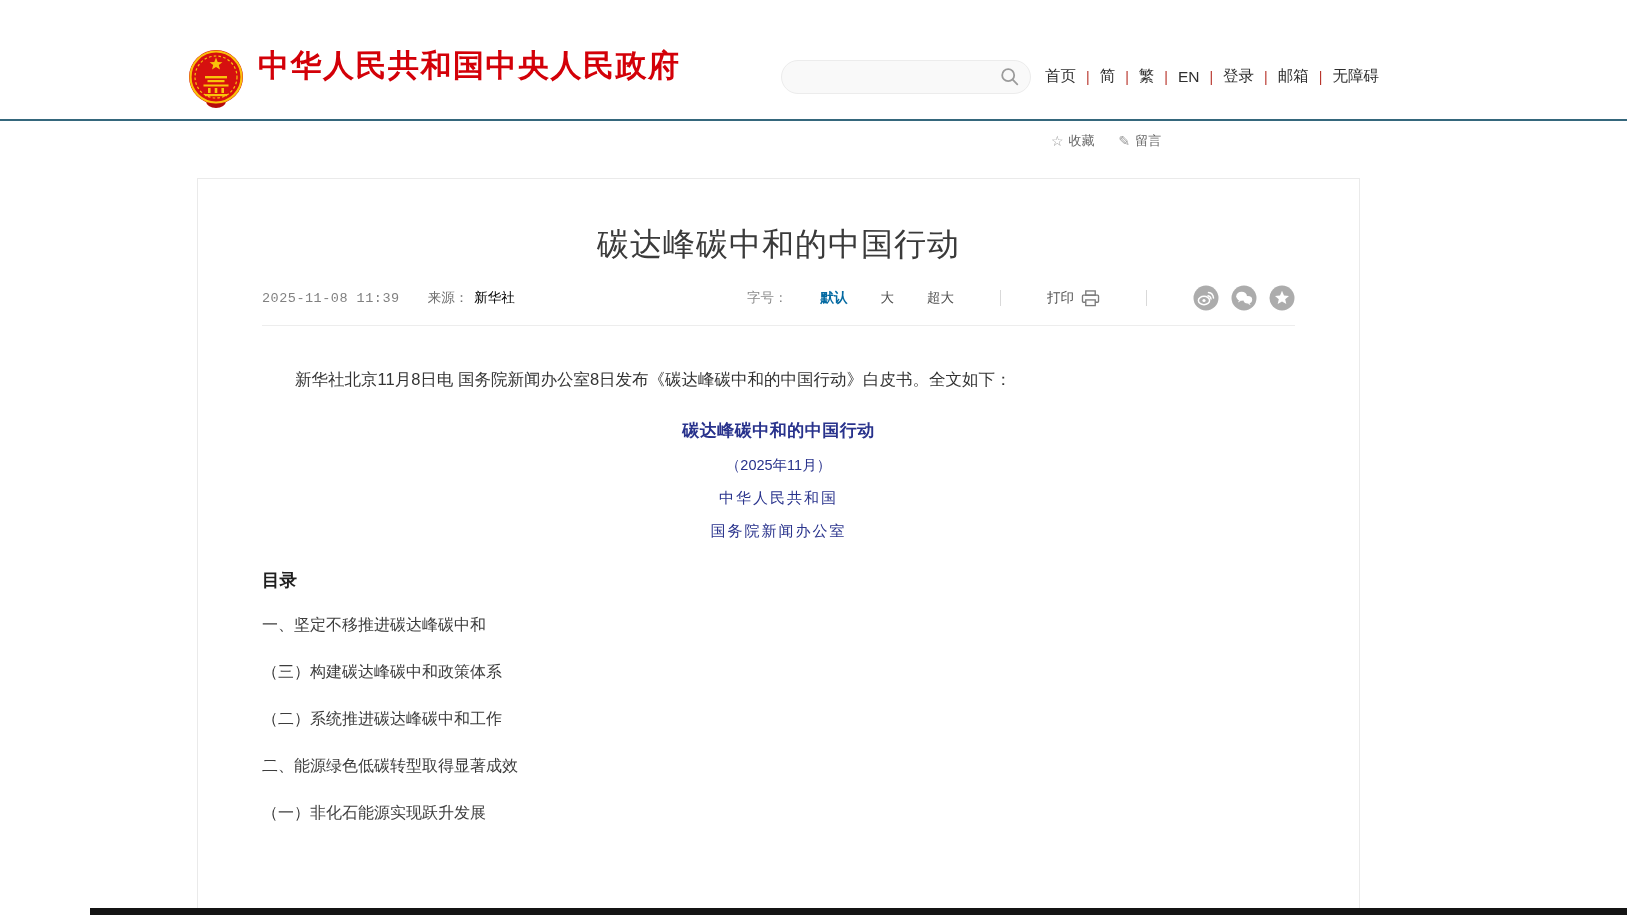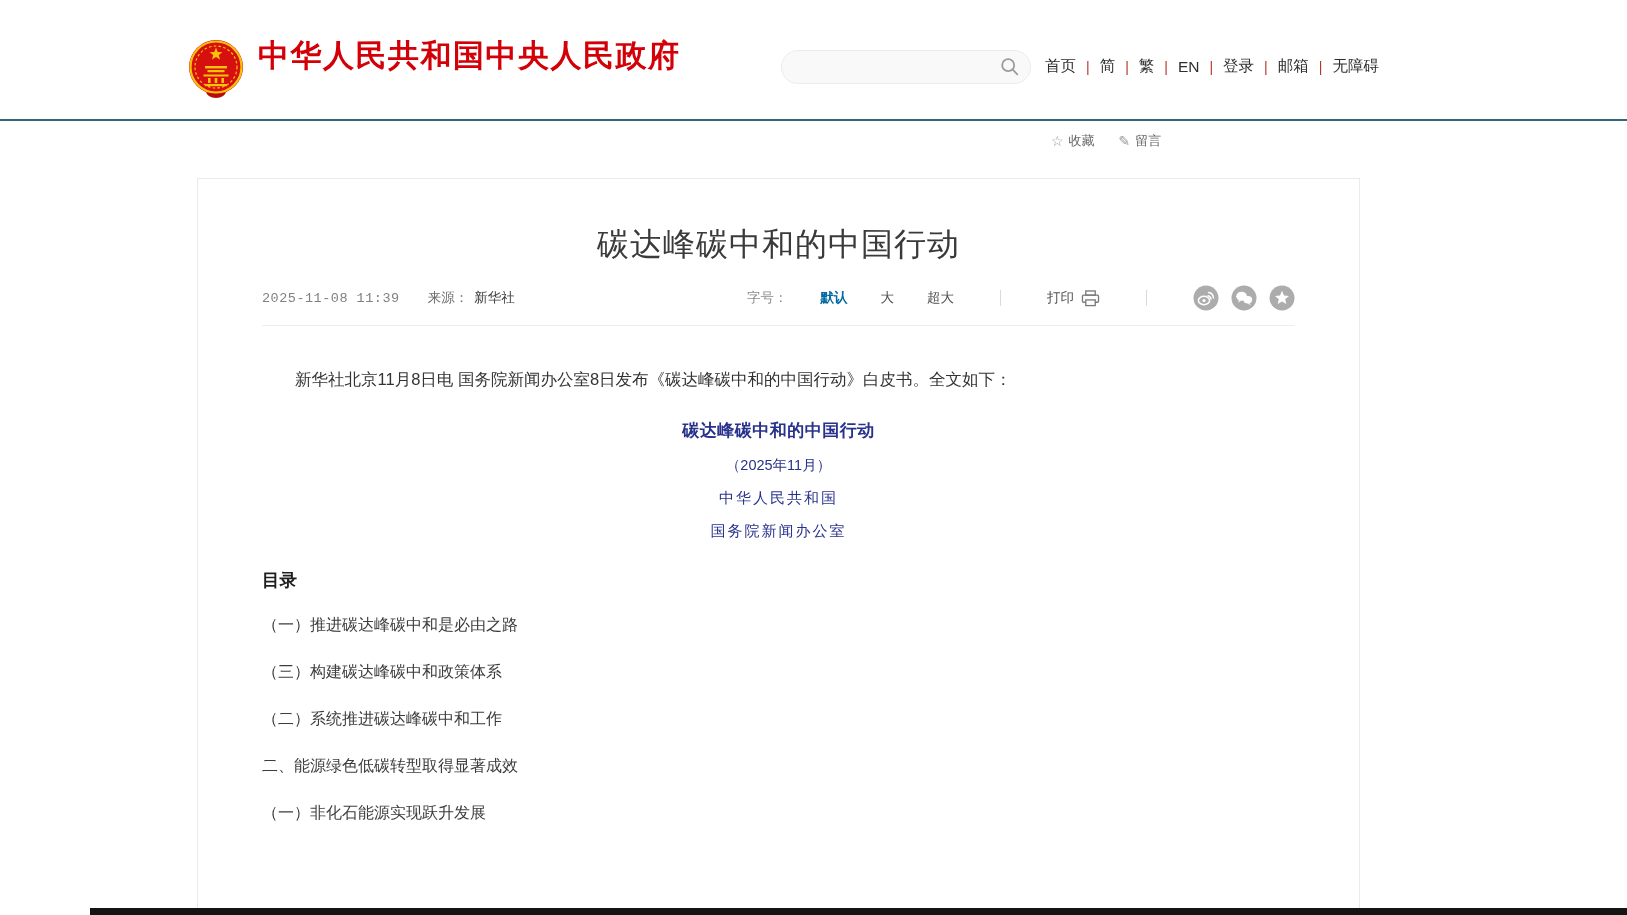--- a/index.html
+++ b/index.html
@@ -3,21 +3,21 @@
 <meta charset="utf-8">
 <style>
   * { margin:0; padding:0; box-sizing:border-box; }
   html,body { width:1627px; height:915px; }
   body {
     position:relative; overflow:hidden; background:#fff;
     font-family:"Liberation Sans","DejaVu Sans",sans-serif; color:#333;
   }
 
   
-  .header { position:absolute; top:1px; left:0; right:0; height:119px; background:#fff; }
+  .header { position:absolute; top:11px; left:0; right:0; height:119px; background:#fff; }
   .logo-group { position:absolute; left:188px; top:38px; display:flex; align-items:flex-start; gap:14px; }
   .site-text { display:flex; flex-direction:column; }
   .site-title { font-size:31px; font-weight:bold; color:#d30008; letter-spacing:1.5px; line-height:1.1; }
   .site-url { font-size:14px; color:#a0a0a0; margin-top:5px; letter-spacing:.5px; }
   .site-url .gov { color:#4d4d4d; font-weight:bold; border-bottom:2px solid #d30008; padding-bottom:1px; }
 
   .search { position:absolute; left:781px; top:49px; width:250px; height:34px;
             border:1px solid #ececec; background:#f9f9f9; border-radius:17px;
             display:flex; align-items:center; padding:0 10px 0 16px; }
   .search input { flex:1; border:none; outline:none; background:transparent; font-size:14px; color:#444; }
@@ -41,21 +41,21 @@
           background:#fff; border:1px solid #eaeaea; border-bottom:none; padding:0 64px; }
 
   h1.article-title { margin-top:44px; text-align:center; font-size:32px; font-weight:500;
                      color:#3a3a3a; letter-spacing:1px; }
 
   .meta { display:flex; justify-content:space-between; align-items:center; margin-top:18px;
           font-size:13.5px; color:#818181; }
   .meta-left { display:flex; align-items:center; }
   .meta-date { font-family:"Liberation Mono","DejaVu Sans Mono",monospace; letter-spacing:.5px; }
   .meta-source-label { margin-left:28px; color:#6e6e6e; }
-  .meta-source { margin-left:6px; color:#404040; }
+  .meta-source { margin-left:6px; color:#000000; }
   .meta-right { display:flex; align-items:center;gap:24px; }
   .fz-label { color:#8a8a8a; }
   .fz-opt { margin-left:9px; color:#4f4f4f; cursor:pointer; }
   .fz-opt.selected { color:#0369a1; font-weight:bold; }
   .vbar { width:1px; height:16px; background:#d9d9d9; margin:0 22px; }
   .print-btn { display:flex; align-items:center; gap:7px; color:#4f4f4f; cursor:pointer; }
   .share-icons { display:flex; align-items:center; gap:12px; }
   .share-icons svg { cursor:pointer; display:block; }
 
   .meta-divider { border:none; border-top:1px solid #ededed; margin-top:14px; }
@@ -189,21 +189,21 @@
 
   <div class="doc-head">
     <div class="doc-title">碳达峰碳中和的中国行动</div>
     <div class="doc-date">（2025年11月）</div>
     <div class="doc-author">中华人民共和国</div>
     <div class="doc-author">国务院新闻办公室</div>
   </div>
 
   <div class="toc">
     <div class="toc-heading">目录</div>
-    <div class="toc-item">（一）推进碳达峰碳中和是必由之路</div>
+    <div class="toc-item">一、坚定不移推进碳达峰碳中和</div>
     <div class="toc-item">（三）构建碳达峰碳中和政策体系</div>
     <div class="toc-item">（二）系统推进碳达峰碳中和工作</div>
     <div class="toc-item">二、能源绿色低碳转型取得显著成效</div>
     <div class="toc-item">（一）非化石能源实现跃升发展</div>
   </div>
 </main>
 
 <div class="bottom-strip"></div>
 
 </body></html>

